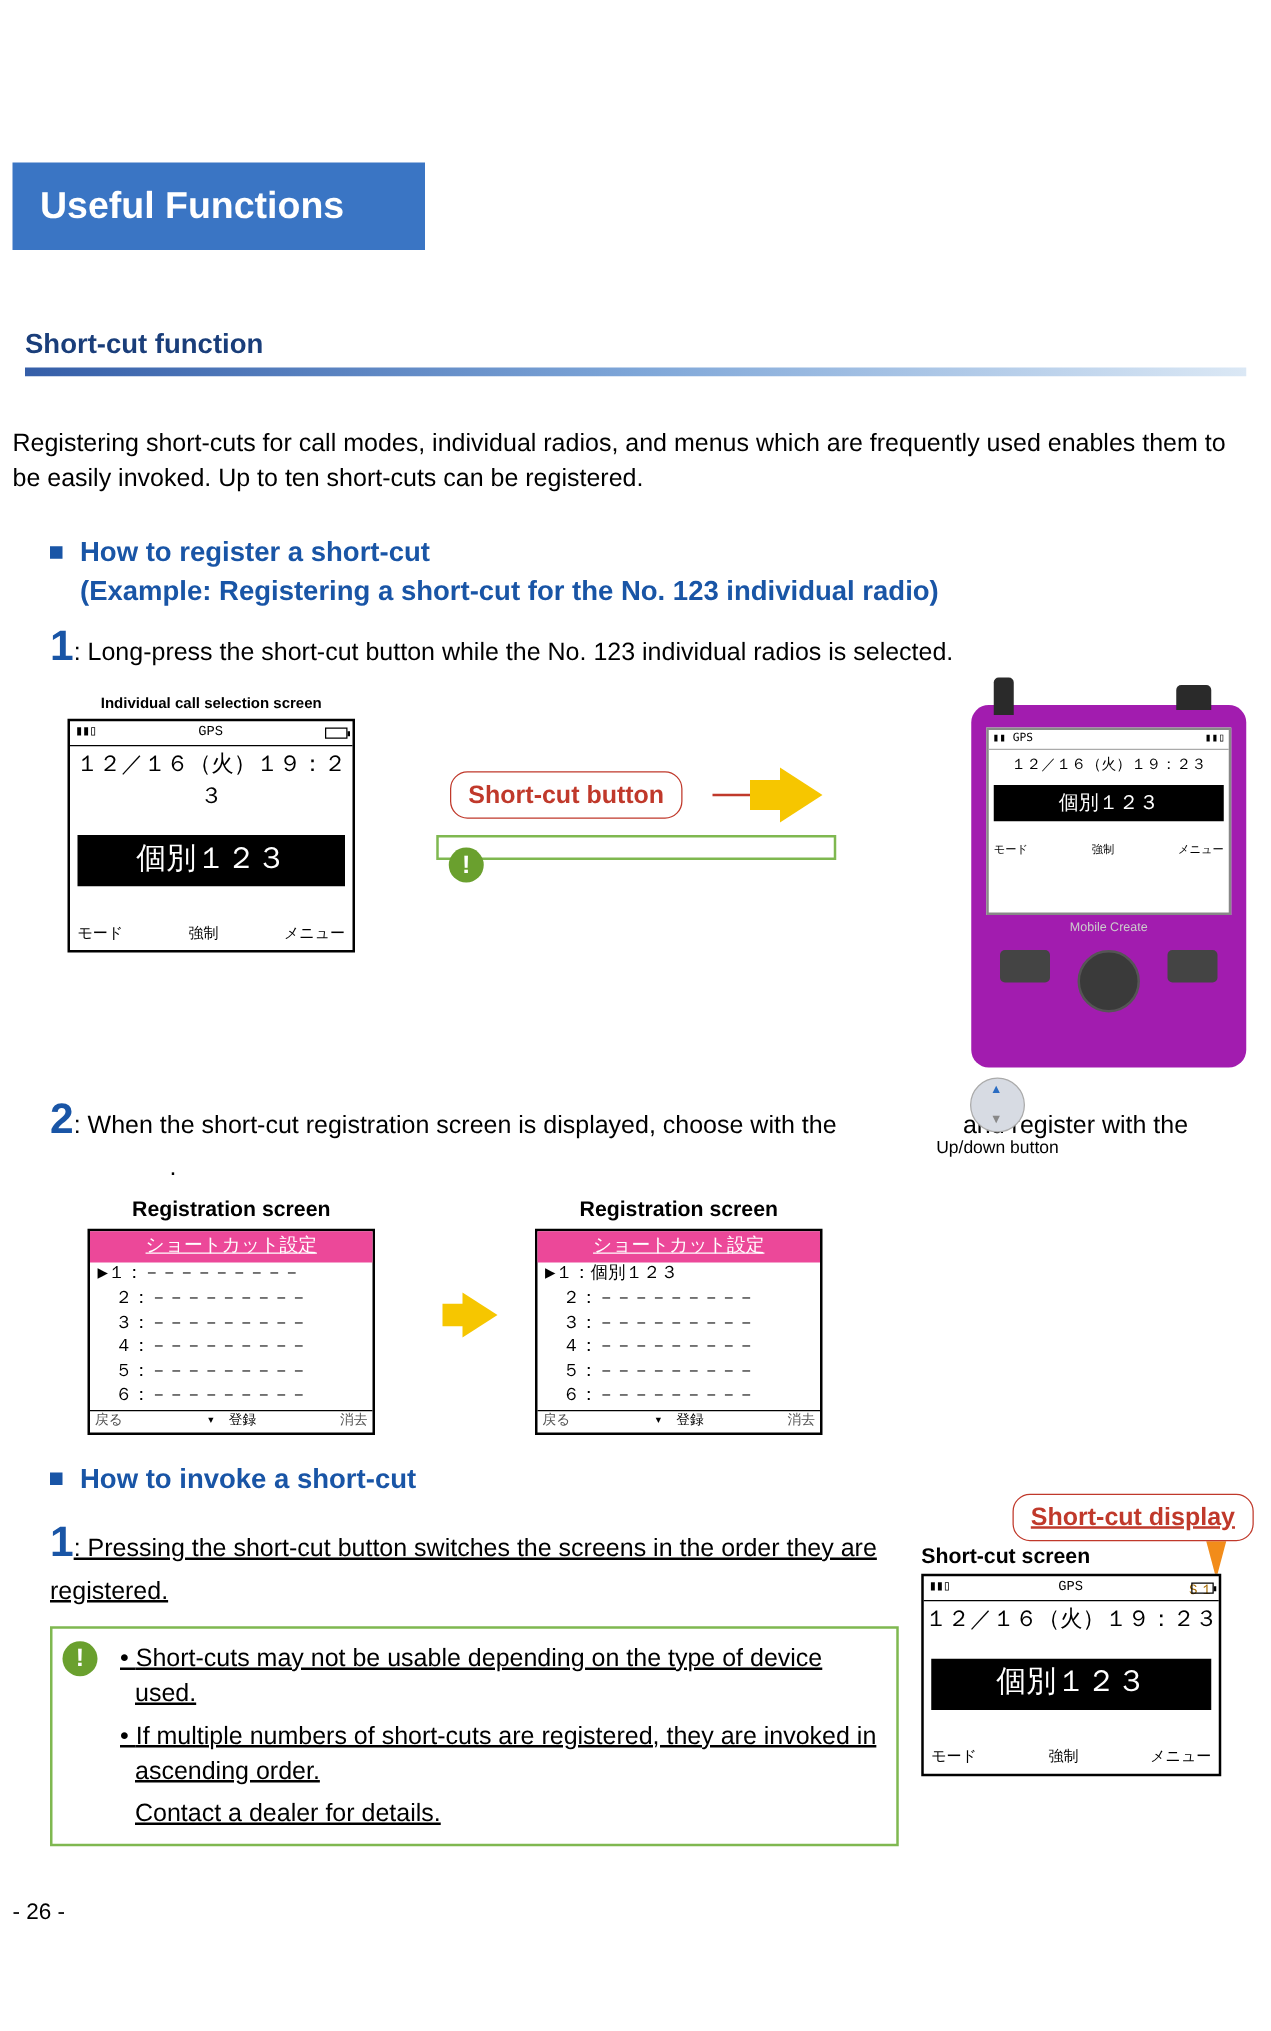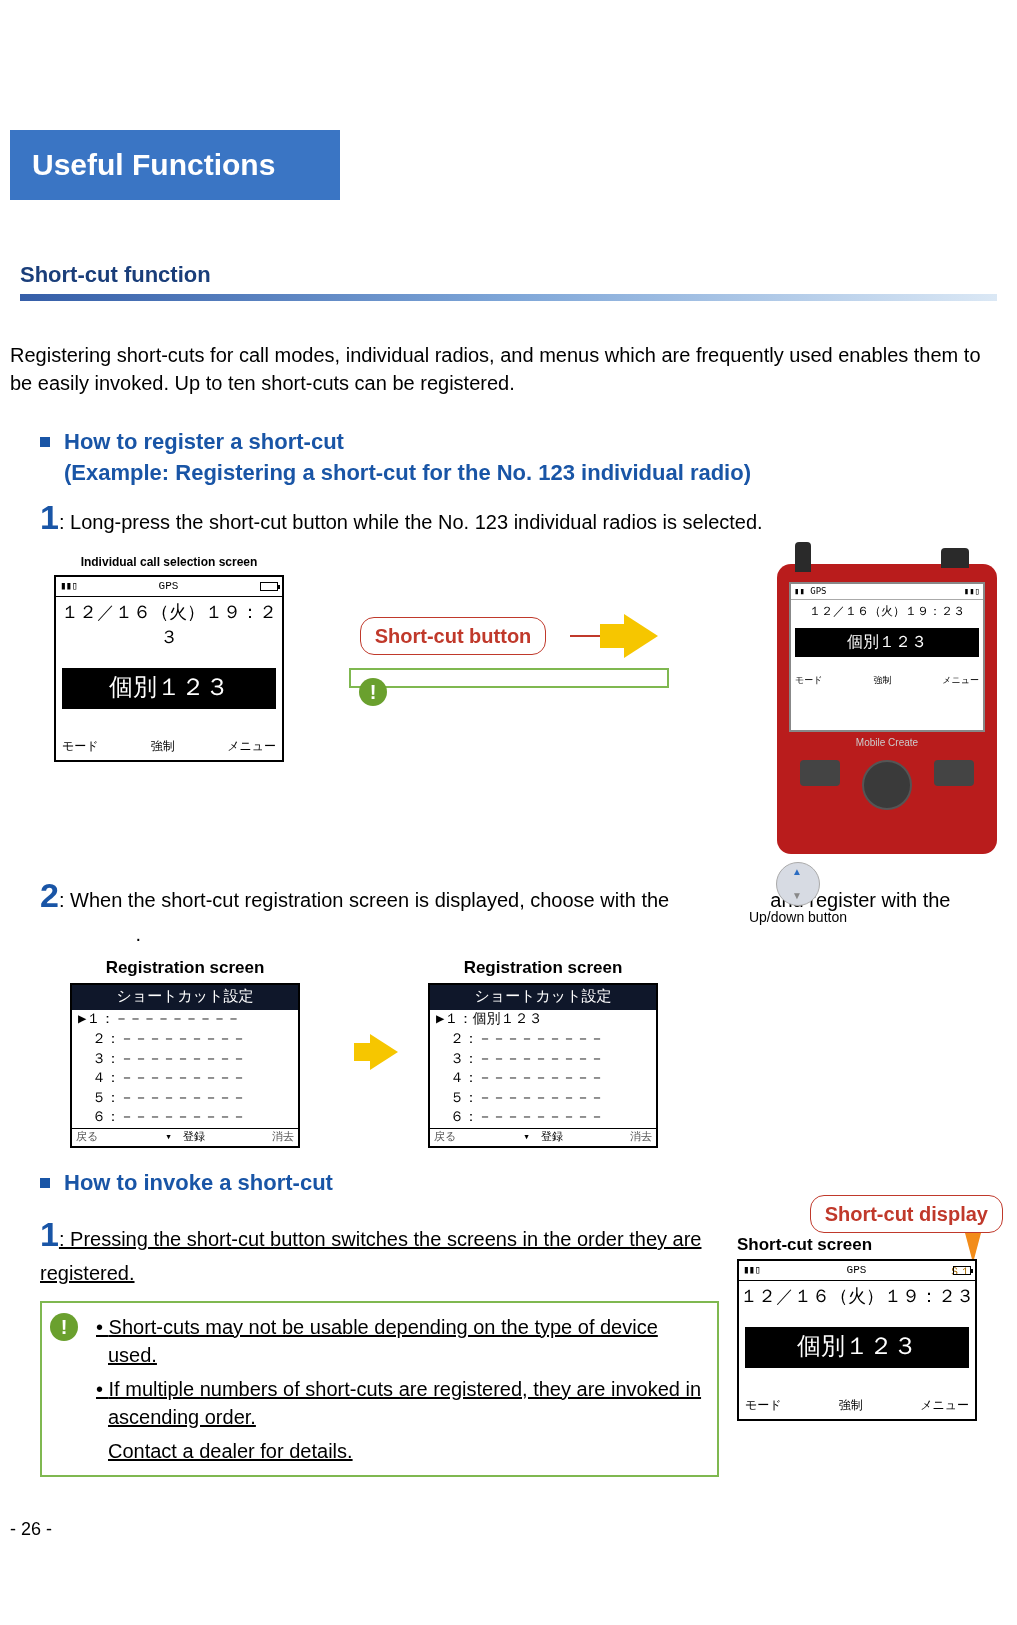--- a/index.html
+++ b/index.html
@@ -118,21 +118,21 @@
   }
   .lcd .softkeys {
     display:flex; justify-content: space-between;
     font-size: 12px;
     padding: 2px 6px 4px;
   }
 
   
   .radio-device {
     width: 220px; height: 290px;
-    background: #b91c1c;
+    background: #a21caf;
     border-radius: 14px;
     position: relative;
     padding: 12px;
     margin-left: 43px;
   }
   .radio-antenna {
     position:absolute; top:-22px; left:18px;
     width:16px; height:30px; background:#2a2a2a; border-radius:4px 4px 0 0;
   }
   .radio-knob {
@@ -178,21 +178,21 @@
     display:flex; align-items:center; justify-content:center;
     font-size:20px;
   }
   .note-text { font-weight: bold; font-size: 20px; }
 
   
   .reg-lcd {
     border:2px solid #000; width:230px; background:#fff;
     font-family:"MS Gothic","Courier New",monospace;
   }
-  .reg-head { background:#0f172a; color:#fff; text-align:center; font-size:15px; padding:2px 0;}
+  .reg-head { background:#ec4899; color:#fff; text-align:center; font-size:15px; padding:2px 0;text-decoration:underline;}
   .reg-row { font-size:14px; padding:0 6px; white-space:nowrap; overflow:hidden;}
   .reg-row::before { content:attr(data-prefix); }
   .reg-foot { border-top:1px solid #000; display:flex; justify-content:space-between; font-size:11px; padding:1px 4px; color:#555;}
   .reg-foot .mid { color:#000; }
 
   
   .row1 { display:flex; align-items:flex-start; gap:20px; margin:4px 10px 18px 44px; position:relative;}
   .mid-col { flex:1; display:flex; flex-direction:column; align-items:center; gap:10px; margin-top:60px;}
 
   
@@ -255,21 +255,21 @@
   .row3 .right { width:260px; position:relative;}
 
   .invoke-note {
     border:2px solid #7fb850; padding:10px 10px 10px 54px; position:relative; margin-top:14px;
   }
   .invoke-note .note-icon { top:10px; }
   .invoke-note li { list-style:none; margin-bottom:6px; text-indent:-12px; padding-left:12px;}
   .invoke-note li::before { content:"• "; }
   .invoke-note .sub { padding-left:12px; text-indent:0;}
 
-  .sc-display-label { position:absolute; top:-10px; right:-6px; z-index:2;}
+  .sc-display-label { position:absolute; top:-10px; right:-6px; z-index:2;text-decoration:underline;}
   .orange-arrow {
     position:absolute; top:28px; right:16px;
     width:0;height:0;border-left:8px solid transparent;border-right:8px solid transparent;border-top:30px solid #f28c1a;
   }
   .sc-screen-label { font-weight:bold; font-size:17px; margin:28px 0 2px 0;}
 
   .page-num { text-align:left; margin-top:40px; font-size:18px;}
 
   
   .step2-line { position:relative; margin:6px 10px 8px 30px; }

